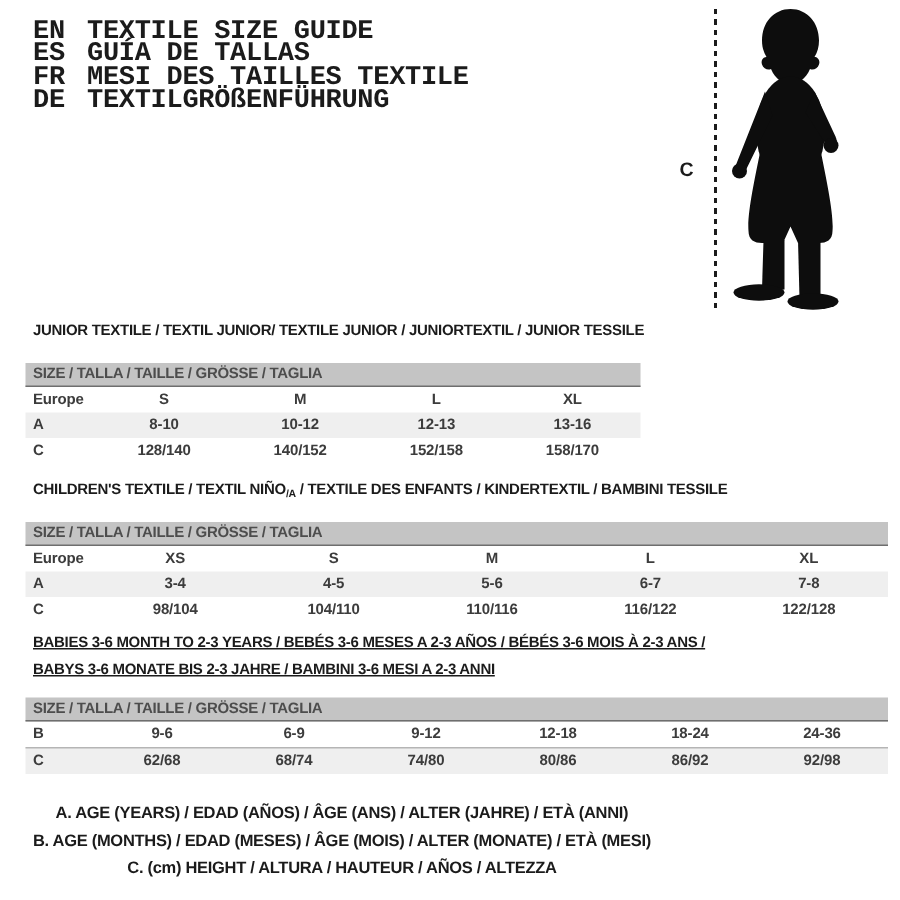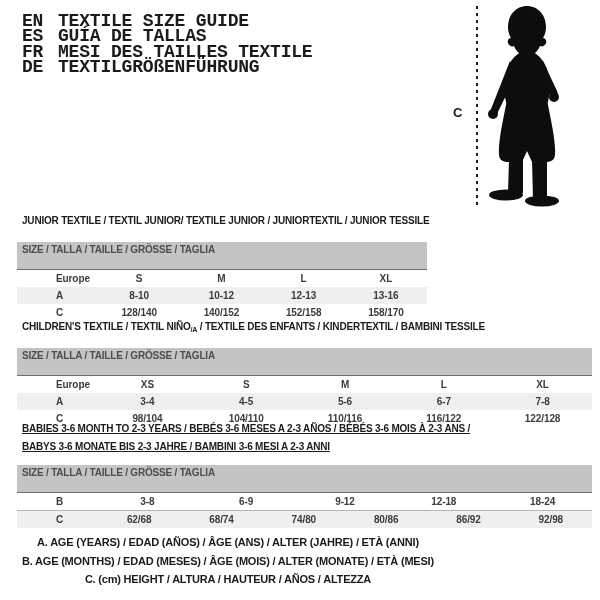--- a/index.html
+++ b/index.html
@@ -35,35 +35,35 @@
   .tbl-title { position: absolute; left: 22px; font-size: 10px; line-height: 18px; letter-spacing: -0.2px; white-space: nowrap; }
   .tbl { position: absolute; left: 17px; }
   .tbl-sec[data-table="0"] .tbl-title { top: 212px; }
   .tbl-sec[data-table="0"] .tbl       { top: 242px; width: 410px; }
   .tbl-sec[data-table="1"] .tbl-title { top: 318px; }
   .tbl-sec[data-table="1"] .tbl       { top: 348px; width: 575px; }
   .tbl-sec[data-table="2"] .tbl-title { top: 420px; text-decoration: underline; }
   .tbl-sec[data-table="2"] .tbl       { top: 465px; width: 575px; }
 
   .size-bar {
-    height: 28px; line-height: 16px;
+    height: 16px; line-height: 16px;
     background: var(--c-bar-bg, #c4c4c4);
     border-bottom: 1px solid var(--c-bar-border, #6e6e6e);
     color: var(--c-bar-text, #4d4d4d);
     font-size: 10px; letter-spacing: -0.2px;
     padding-left: 5px; box-sizing: border-box;
   }
   .trow {
     display: flex; height: 17px; line-height: 17px;
     font-size: 10px; letter-spacing: -0.1px;
     color: var(--c-table-text, #3c3c3c);
   }
   .trow.shaded { background: var(--c-shade-bg, #efefef); }
   .tbl-sec[data-table="2"] .trow + .trow { border-top: 1px solid var(--c-row-divider, #b5b5b5); }
-  .tlabel { flex: 0 0 47px; padding-left: 5px; box-sizing: border-box; margin-left: 34px; }
+  .tlabel { flex: 0 0 47px; padding-left: 5px; box-sizing: border-box; }
   .tcell  { flex: 1 1 0; text-align: center; }
   .sub { font-size: 7px; vertical-align: -2px; }
 
   
   #footnotes { position: absolute; left: 22px; top: 533px; }
   .fn { height: 18.5px; line-height: 18.5px; font-size: 11px; letter-spacing: -0.2px; white-space: nowrap; text-align: center; }
 </style>
 </head>
 <body>
 
@@ -184,25 +184,26 @@
   <section class="tbl-sec" data-table="2">
     <div class="tbl-title">
         <div class="title-line"><span>BABIES 3-6 MONTH TO 2-3 YEARS / BEBÉS 3-6 MESES A 2-3 AÑOS / BÉBÉS 3-6 MOIS À 2-3 ANS /</span></div>
         <div class="title-line"><span>BABYS 3-6 MONATE BIS 2-3 JAHRE / BAMBINI 3-6 MESI A 2-3 ANNI</span></div>
       </div>
     <div class="tbl">
       <div class="size-bar">SIZE / TALLA / TAILLE / GRÖSSE / TAGLIA</div>
       <div class="rows">
           <div class="trow">
             <span class="tlabel">B</span>
-            <span class="tcell">3-8</span>
+            <span class="tcell">9-6</span>
             <span class="tcell">6-9</span>
             <span class="tcell">9-12</span>
             <span class="tcell">12-18</span>
             <span class="tcell">18-24</span>
+            <span class="tcell">24-36</span>
           </div>
           <div class="trow shaded">
             <span class="tlabel">C</span>
             <span class="tcell">62/68</span>
             <span class="tcell">68/74</span>
             <span class="tcell">74/80</span>
             <span class="tcell">80/86</span>
             <span class="tcell">86/92</span>
             <span class="tcell">92/98</span>
           </div>

